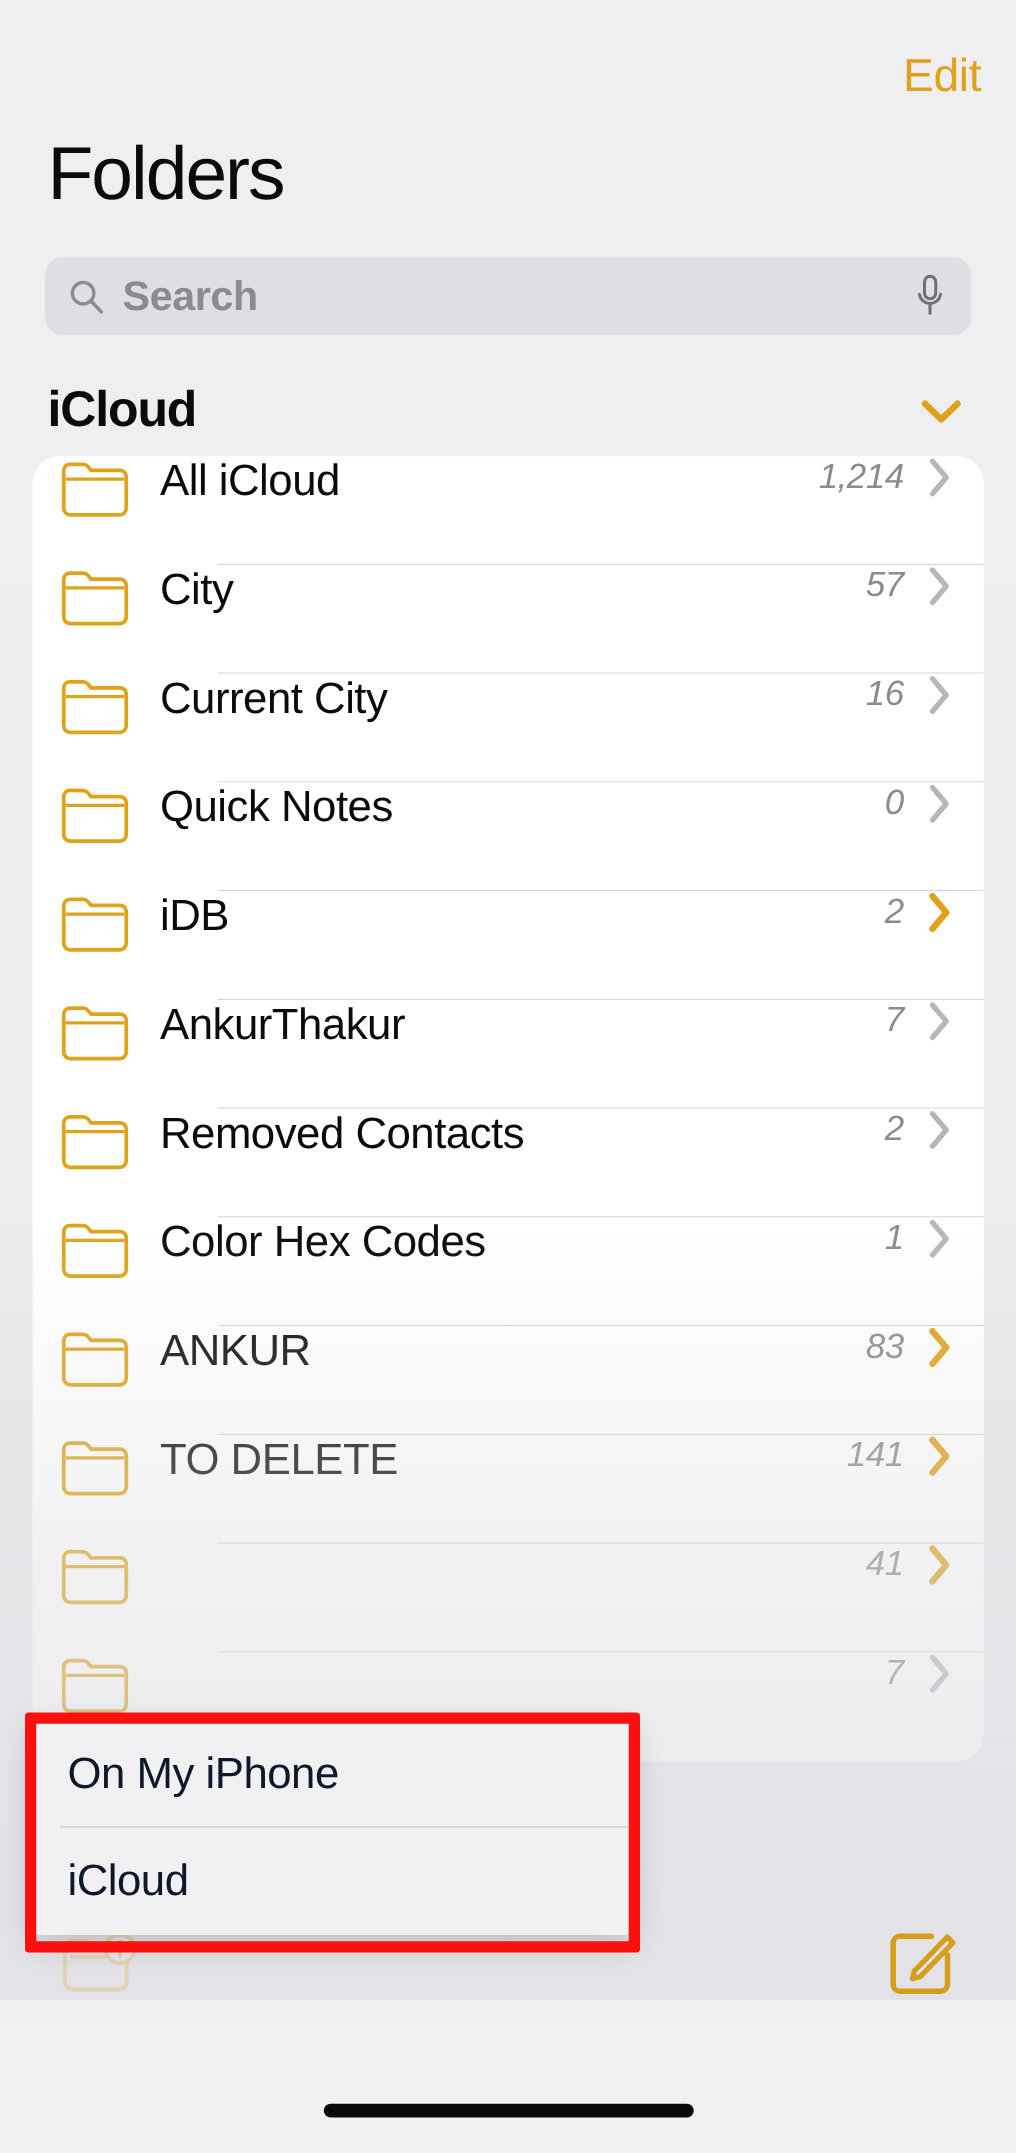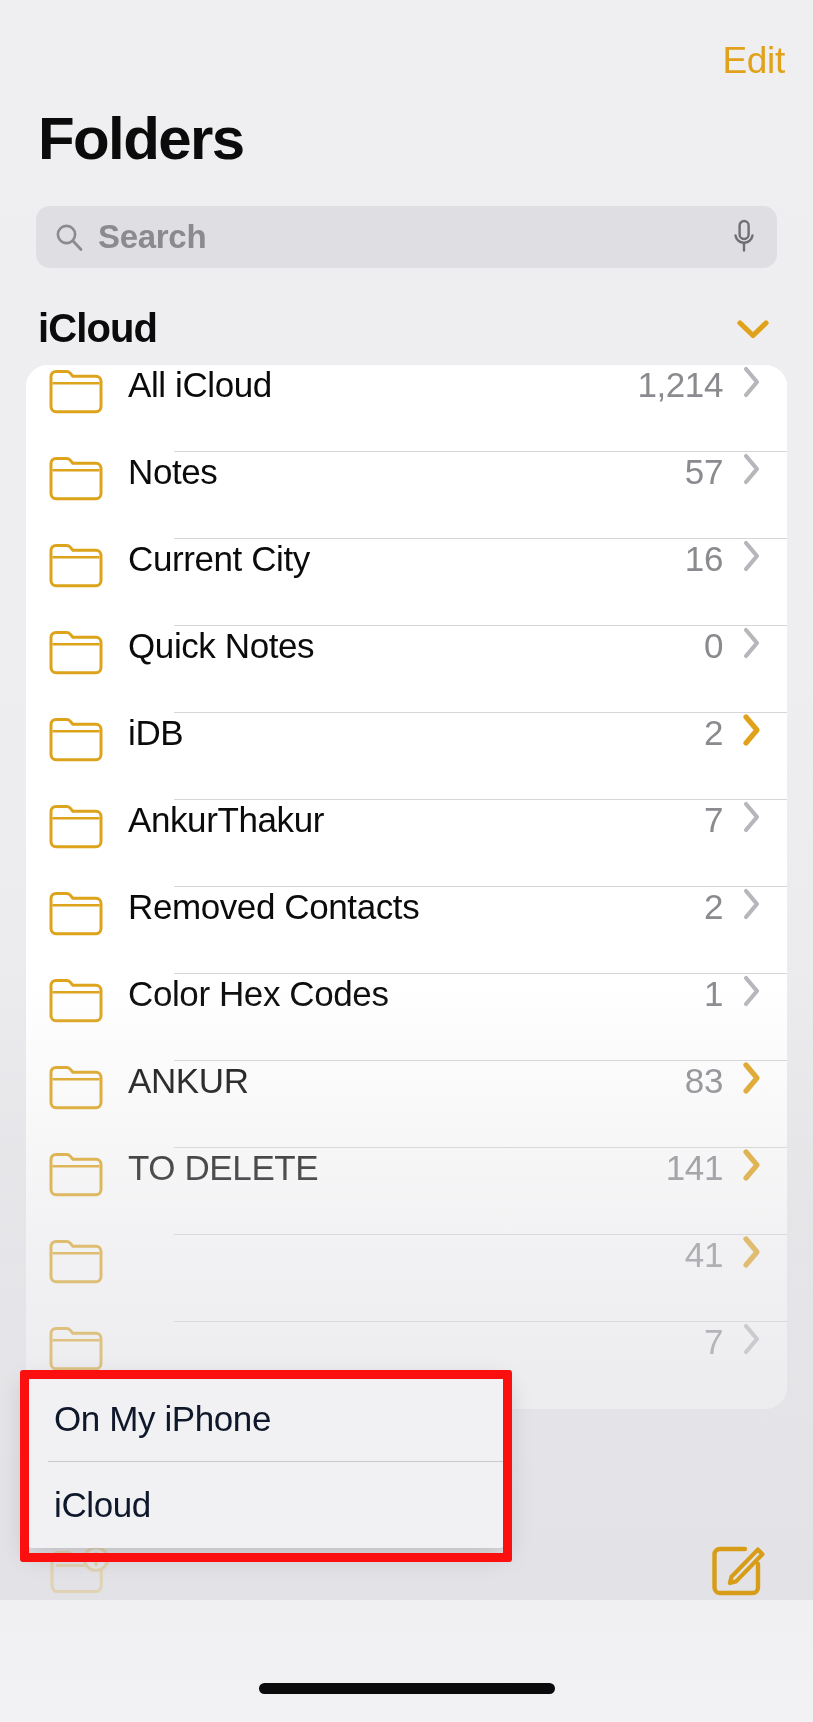--- a/index.html
+++ b/index.html
@@ -24,21 +24,21 @@
     position: relative;
   }
   .edit-btn {
     position:absolute; right:28px; top:40px;
     font-size:37px; color:#e0a21a; letter-spacing:-0.3px;
     cursor:pointer; background:none; border:none;
     font-family:Liberation Sans, sans-serif;
   }
 
   .large-title {
-    font-size:60px; font-weight:bold; color:#0b0b0c;
+    font-size:60px; font-weight:normal; color:#0b0b0c;
     padding: 6px 0 0 38px; letter-spacing:-1.6px;
     line-height:1.1;
   }
 
   
   .search-wrap { padding: 34px 36px 0 36px; }
   .search-field {
     height: 62px; border-radius: 14px;
     background:#dfdfe3;
     display:flex; align-items:center;
@@ -80,22 +80,23 @@
     position:absolute; left:148px; right:0; bottom:0;
     height:1px; background:#d6d6d8;
   }
   .row:last-child .sep { display:none; }
   .folder-icon { width:56px; height:50px; flex:0 0 auto; margin-right:24px; }
   .row-label {
     font-size:35px; color:#0b0b0c; letter-spacing:-0.4px;
     white-space:nowrap;
   }
   .row-count {
-    margin-left:auto; font-size:35px; color:#8a8a8f;
+    margin-left:auto; font-size:28px; color:#8a8a8f;
     letter-spacing:-0.4px;
+    font-style:italic;
   }
   .row-chevron { width:22px; height:34px; margin: 0 24px 0 18px; flex:0 0 auto; }
 
   
   .dim-overlay {
     position:absolute; left:0; right:0;
     top: 980px; height: 620px;
     pointer-events:none;
     background: linear-gradient(180deg, rgba(225,225,229,0) 0%, rgba(223,223,227,0.42) 42%, rgba(221,221,226,0.72) 100%);
     z-index: 5;
@@ -202,21 +203,21 @@
         <span class="row-chevron"><svg viewBox="0 0 22 34" width="22" height="34" aria-hidden="true">
             <polyline points="5,4 16,17 5,30" fill="none" stroke="#b6b6bb" stroke-width="4.2" stroke-linecap="round" stroke-linejoin="round"></polyline>
           </svg></span>
         <span class="sep"></span>
       </div>
       <div class="row">
         <span class="folder-icon"><svg viewBox="0 0 56 50" width="56" height="50" aria-hidden="true">
             <path d="M3 11.5c0-2.9 2.2-5.1 5-5.1h10.6c1.4 0 2.7.6 3.6 1.7l2.6 3.1H48c2.8 0 5 2.3 5 5.2v25.2c0 2.9-2.2 5.2-5 5.2H8c-2.8 0-5-2.3-5-5.2z" fill="none" stroke="#dda41b" stroke-width="3"></path>
             <line x1="4.5" y1="18.2" x2="51.5" y2="18.2" stroke="#dda41b" stroke-width="2.6"></line>
           </svg></span>
-        <span class="row-label">Notes</span>
+        <span class="row-label">City</span>
         <span class="row-count">57</span>
         <span class="row-chevron"><svg viewBox="0 0 22 34" width="22" height="34" aria-hidden="true">
             <polyline points="5,4 16,17 5,30" fill="none" stroke="#b6b6bb" stroke-width="4.2" stroke-linecap="round" stroke-linejoin="round"></polyline>
           </svg></span>
         <span class="sep"></span>
       </div>
       <div class="row">
         <span class="folder-icon"><svg viewBox="0 0 56 50" width="56" height="50" aria-hidden="true">
             <path d="M3 11.5c0-2.9 2.2-5.1 5-5.1h10.6c1.4 0 2.7.6 3.6 1.7l2.6 3.1H48c2.8 0 5 2.3 5 5.2v25.2c0 2.9-2.2 5.2-5 5.2H8c-2.8 0-5-2.3-5-5.2z" fill="none" stroke="#dda41b" stroke-width="3"></path>
             <line x1="4.5" y1="18.2" x2="51.5" y2="18.2" stroke="#dda41b" stroke-width="2.6"></line>

